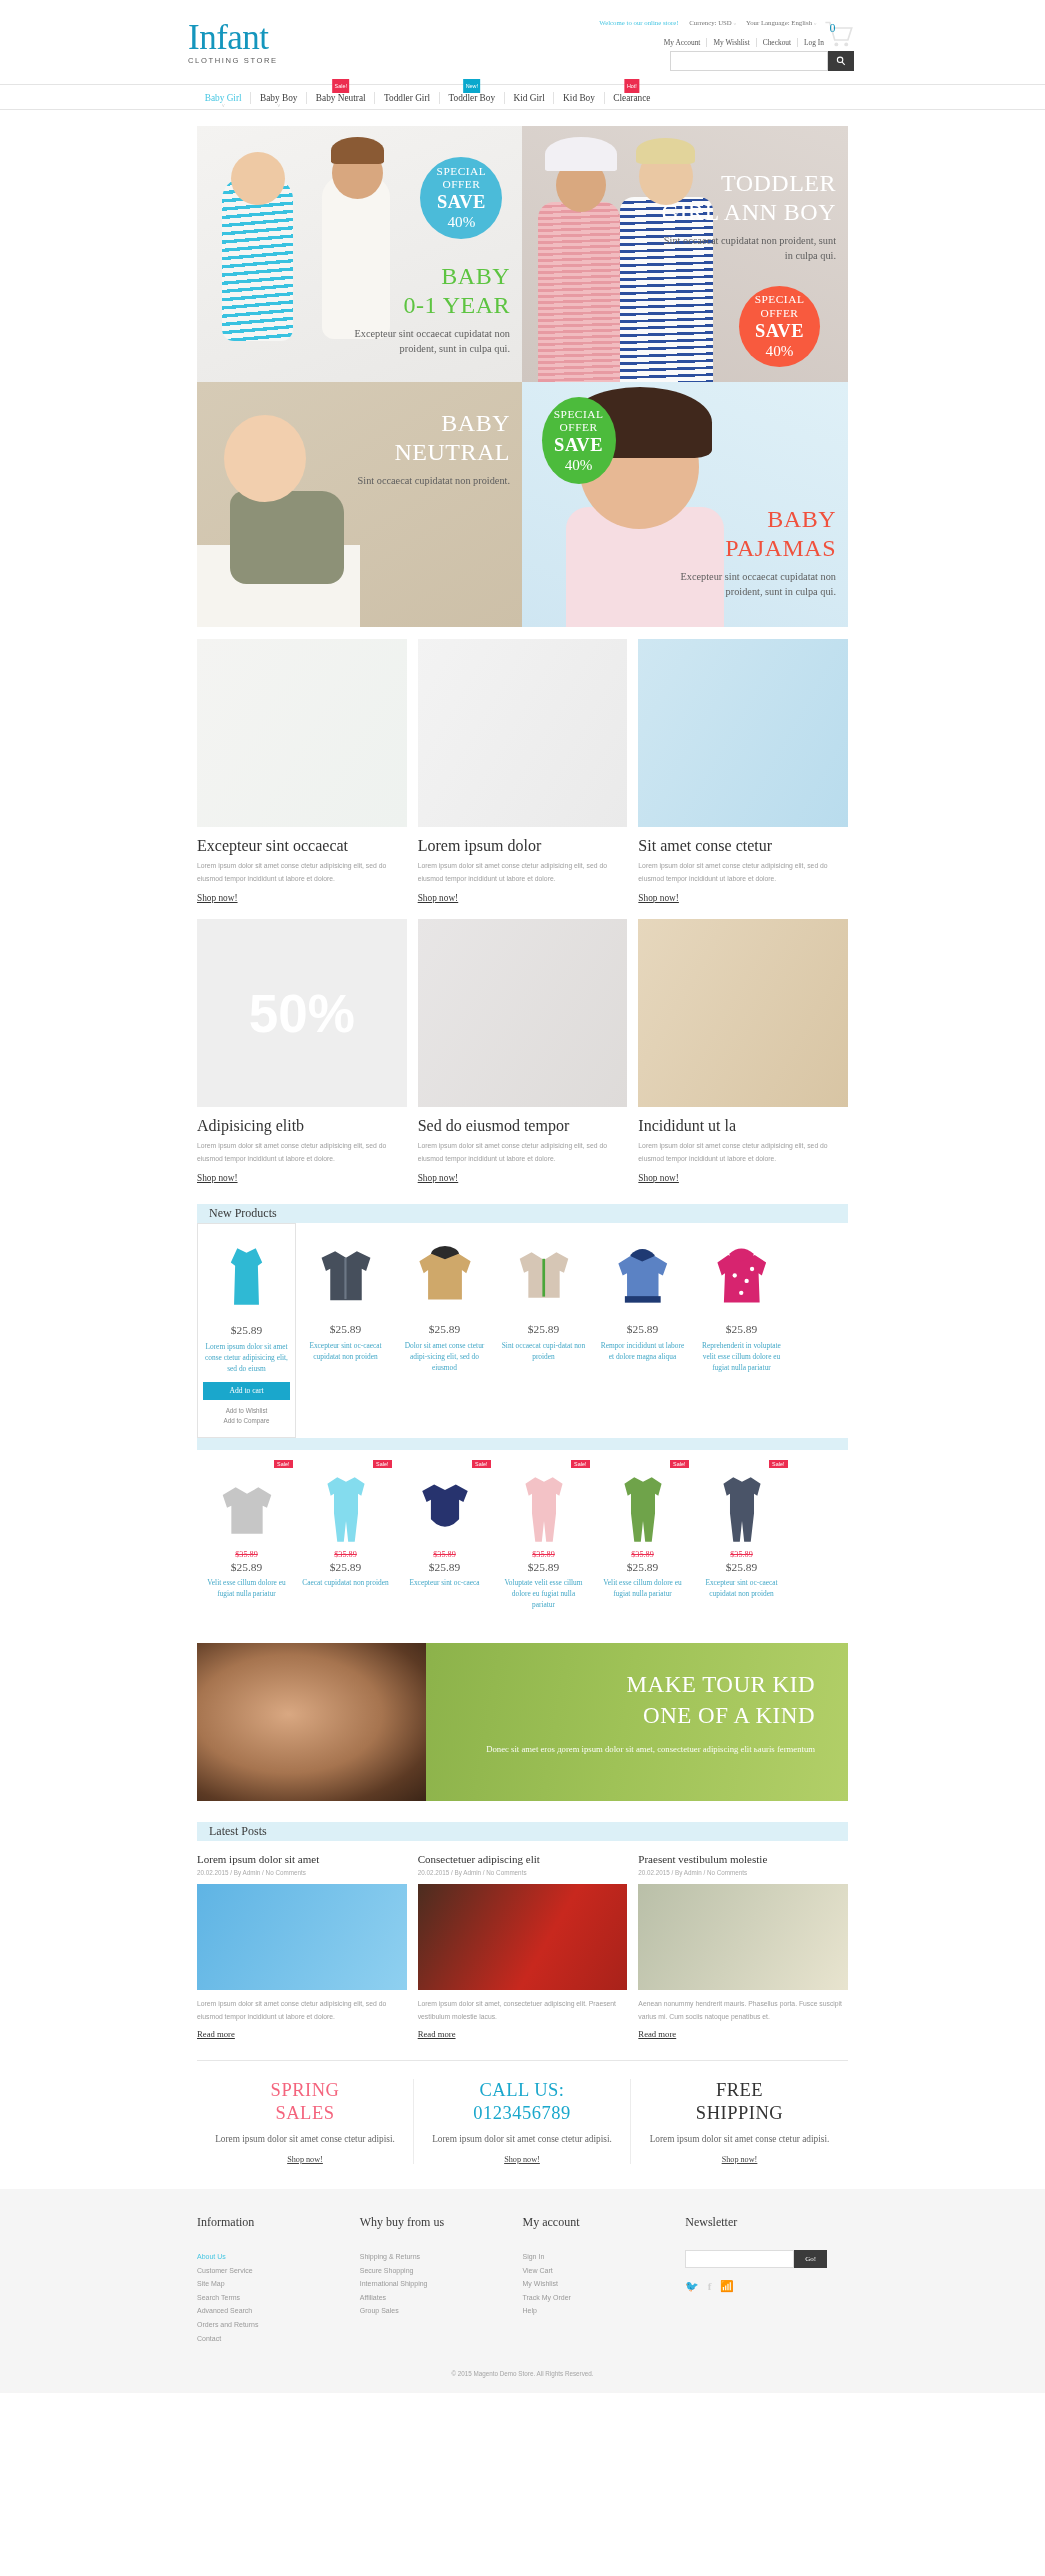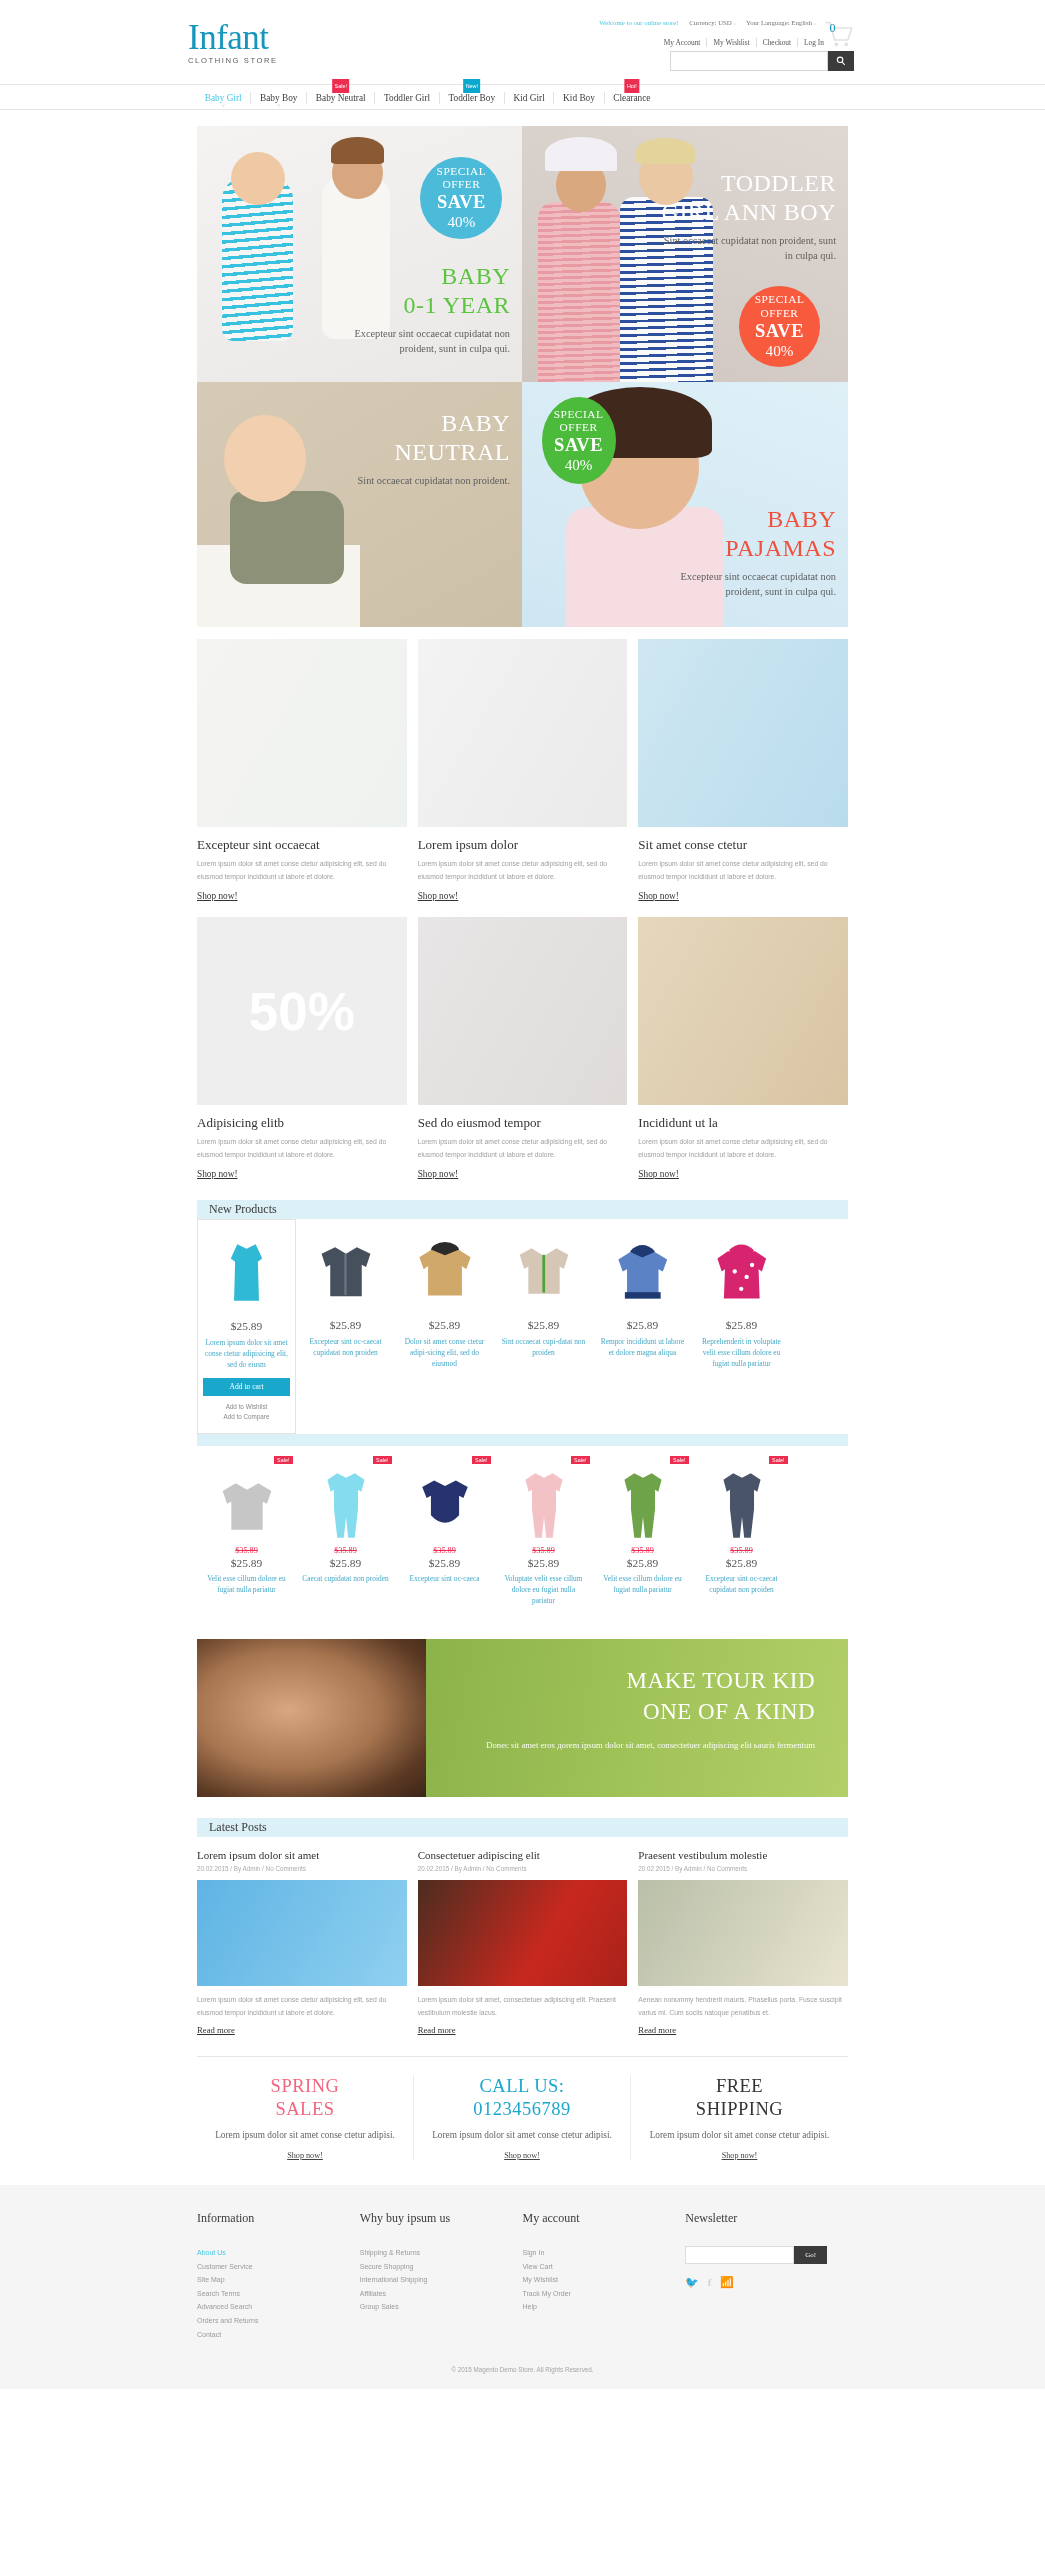--- a/index.html
+++ b/index.html
@@ -51,21 +51,21 @@
   .circ .c3{font-size:15.2px;}
   .h-txt { position:absolute; text-align:right; }
   .h-h1 { font-size:24px; line-height:1.18; letter-spacing:0.5px; }
   .h-p { font-size:10.3px; line-height:1.5; color:#5e5e5e; margin-top:7px; }
   .white{color:#fff;} .green{color:#5dc441;} .red{color:#f0513d;}
 
   
   .cats { width:651px; margin:12px auto 0; display:flex; gap:11px; }
   .cat { width:210px; }
   .cat .img { height:188px; background:#eee; }
-  .cat h3 { font-size:13px; font-weight:normal; margin:9.8px 0 5.4px; color:#333; }
+  .cat h3 { font-size:16px; font-weight:normal; margin:9.8px 0 5.4px; color:#333; }
   .cat p { font-size:6.8px; line-height:1.9; color:#a0a0a0; font-family:"Liberation Sans",sans-serif; }
   .cat a.shop { display:inline-block; margin-top:6.5px; font-size:9.3px; color:#333; text-decoration:underline; }
 
   .cats2 { margin-top:16.3px; }
   .pct { height:158px; background:#f31a4d; display:flex; align-items:center; justify-content:center; }
   .pct span { font-size:53px; color:#fff; font-family:"Liberation Sans",sans-serif; font-weight:bold;}
 
   
   .sec-title { width:651px; margin:21px auto 0; background:#dcf0f7; padding:2px 12px; font-size:12px; color:#3a3a3a; }
   .prod-row { width:651px; margin:0 auto; display:flex; background:#fff; }
@@ -437,21 +437,21 @@
           </li>
           <li>
             <a href="#" class="">Orders and Returns</a>
           </li>
           <li>
             <a href="#" class="">Contact</a>
           </li>
         </ul>
       </div>
       <div class="fcol">
-        <h5>Why buy ipsum us</h5>
+        <h5>Why buy from us</h5>
         <ul>
           <li>
             <a href="#" class="">Shipping &amp; Returns</a>
           </li>
           <li>
             <a href="#" class="">Secure Shopping</a>
           </li>
           <li>
             <a href="#" class="">International Shipping</a>
           </li>

